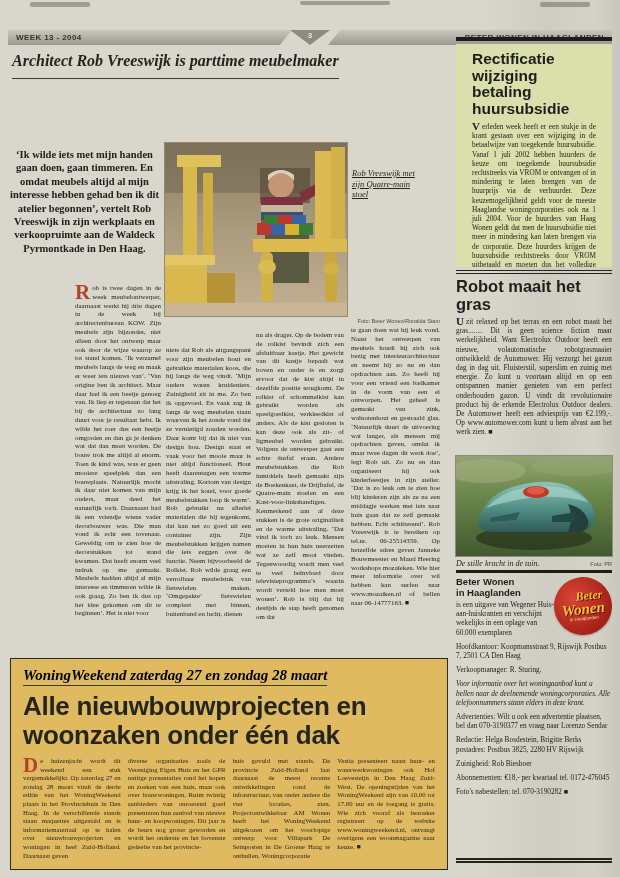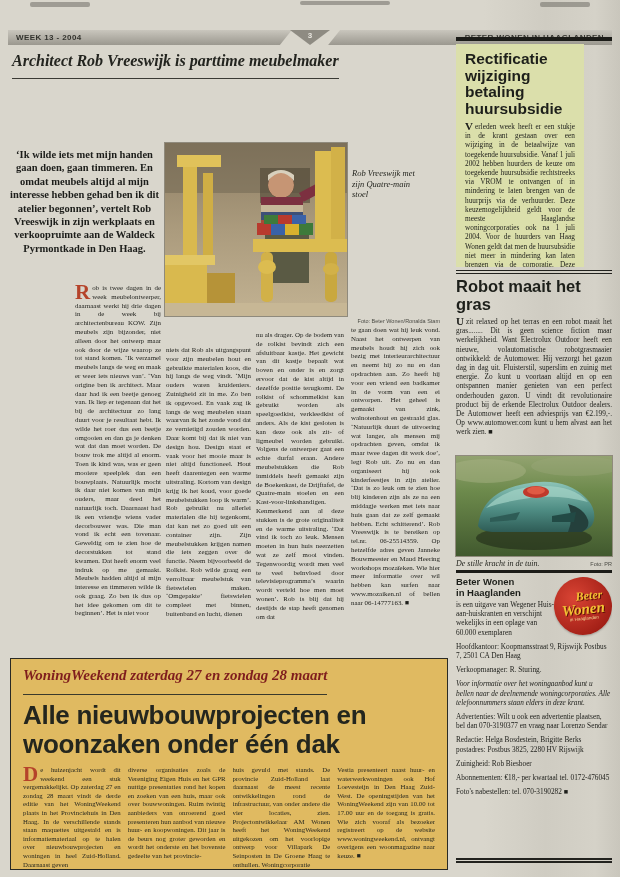--- a/index.html
+++ b/index.html
@@ -30,38 +30,38 @@
   .headline { position:absolute; left:10px; top:76px; width:445px;
     font:bold 32px/36px "Liberation Serif",serif; color:#1e1f1c; letter-spacing:-.5px; }
   .lead { position:absolute; left:8px; top:148px; width:153px; height:134px; overflow:hidden;
     font:bold 10.5px/13.4px "Liberation Serif",serif; color:#1c1d1a; text-align:center; }
   .photo { position:absolute; left:165px; top:143px; width:182px; height:173px;
     box-shadow:0 0 0 1px #8f8a7c; }
   .photo svg { display:block; }
   .credit { position:absolute; left:240px; top:318px; width:200px; text-align:right;
     font:5.5px/7px "Liberation Sans",sans-serif; color:#4a4a44; }
   .caption { position:absolute; left:352px; top:168px; width:66px;
-    font:italic 8.5px/10.5px "Liberation Serif",serif; color:#24251f; }
+    font:italic 8.5px/10.5px "Liberation Serif",serif; color:#24251f;text-decoration:underline; }
 
   .bodycol { position:absolute; overflow:hidden; font:6.9px/8.8px "Liberation Serif",serif;
     color:#1d1e1a; text-align:justify; hyphens:auto; }
   .dropcap { float:left; font:bold 21px/17px "Liberation Serif",serif; color:#b5432a;
     margin:0 2px 0 0; }
   .dropcap.dark { color:#1d1e1a; font-size:11px; line-height:9px; }
   #col1 { left:75px; top:284px; width:86px; height:368px; }
   #col2 { left:166px; top:346px; width:85px; height:307px; }
   #col3 { left:256px; top:331px; width:88px; height:322px; }
   #col4 { left:351px; top:326px; width:89px; height:327px; }
 
   
   .siderule  { position:absolute; left:456px; width:156px; background:#1c1c18; }
   .dblrule   { position:absolute; left:456px; width:156px; height:4px;
     border-top:1px solid #22221e; border-bottom:1px solid #22221e; }
-  .greenbox  { position:absolute; left:456px; top:44px; width:128px; height:223px;
-    background:#dbdfab; padding:7px 9px; overflow:hidden; }
+  .greenbox  { position:absolute; left:456px; top:44px; width:156px; height:223px;
+    background:#dbdfab; padding:7px 16px; overflow:hidden; }
   .greenbox h2 { font:bold 15.5px/16.5px "Liberation Sans",sans-serif; color:#1d1f1a; margin-bottom:5px; }
   .side-body { font:7.3px/9.2px "Liberation Serif",serif; color:#1d1e1a; text-align:justify; }
   .robot-h { position:absolute; left:456px; top:277px; width:156px;
     font:bold 16.5px/18px "Liberation Sans",sans-serif; color:#1d1f1a; }
   .robot-b { position:absolute; left:456px; top:317px; width:156px; height:138px; overflow:hidden; }
   .robot-photo { position:absolute; left:456px; top:456px; width:156px; height:100px;
     box-shadow:0 0 0 1px #8f8a7c; }
   .robot-cap { position:absolute; left:456px; top:559px; width:156px; display:flex;
     justify-content:space-between; align-items:baseline; }
   .robot-cap .c { font:italic 8px/9px "Liberation Serif",serif; color:#24251f; }
@@ -81,21 +81,21 @@
   .logo .l1 { font:bold italic 12px/11px "Liberation Serif",serif; color:#f2c233;
     text-shadow:1px 1px 0 #5a0e08; margin-left:14px; }
   .logo .l2 { font:bold italic 15px/14px "Liberation Serif",serif; color:#f2c233;
     text-shadow:1px 1px 0 #5a0e08; }
   .logo .l3 { font:4.5px/6px "Liberation Sans",sans-serif; color:#f6dd9a; }
 
   
   .wwbox { position:absolute; left:10px; top:658px; width:438px; height:212px;
     background:#e0ba61; border:1.5px solid #2a2a24; padding:7px 12px; overflow:hidden; }
   .ww-kicker { display:inline-block; font:bold italic 15px/17px "Liberation Serif",serif;
-    color:#7f1d1d; border-bottom:1.5px solid #3a3a2c; padding-bottom:10px; }
+    color:#000000; border-bottom:1.5px solid #3a3a2c; padding-bottom:1px; }
   .ww-h { font:bold 26px/29px "Liberation Sans",sans-serif; color:#24261e;
     letter-spacing:-.3px; margin:6px 0 7px; }
   .ww-cols { display:flex; gap:7px; }
   .ww-col { flex:1; font:6.8px/8.6px "Liberation Serif",serif; color:#27281f;
     text-align:justify; height:112px; overflow:hidden; }
 </style>
 </head>
 <body>
 
 <div id="page">

